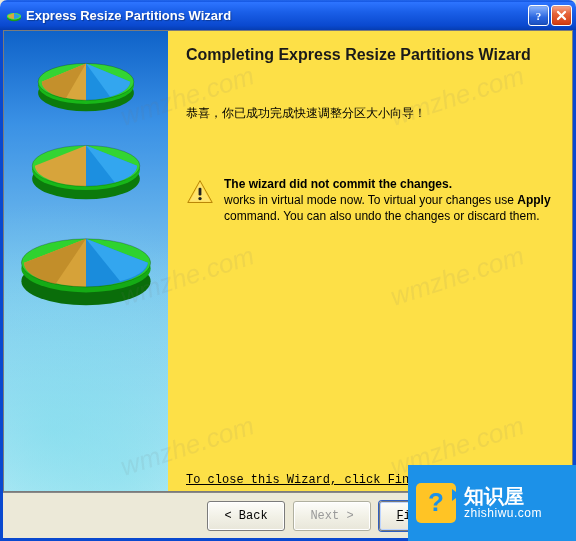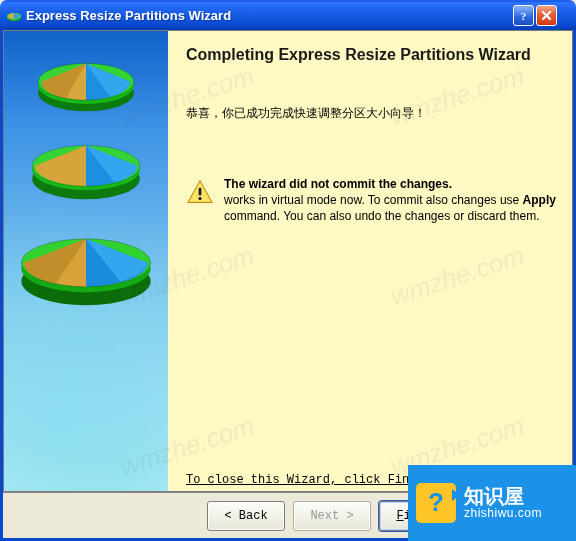--- a/index.html
+++ b/index.html
@@ -12,21 +12,21 @@
     overflow: hidden;
     position: relative;
   }
 
   
   .titlebar {
     height: 30px;
     background: linear-gradient(to bottom,
       #3a80ff 0%, #0a4bd6 3%, #2d74ff 8%, #1a5fe8 40%, #0a49cf 85%, #063db2 100%);
     display: flex; align-items: center;
-    padding: 0 19px 0 6px;
+    padding: 0 4px 0 6px;
     color: #fff;
     border-top-left-radius: 7px;
     border-top-right-radius: 7px;
     position: relative;
   }
   .title-icon {
     width: 16px; height: 16px; margin-right: 4px;
   }
   .title-text {
     font-family: "Trebuchet MS", Tahoma, sans-serif;
@@ -83,21 +83,21 @@
     align-items: center;
     padding-top: 14px;
     gap: 10px;
     position: relative;
     overflow: hidden;
   }
 
   
   .main {
     flex: 1;
-    background: #fef9c3;
+    background: #fde047;
     padding: 14px 16px 0 18px;
     position: relative;
     display: flex;
     flex-direction: column;
   }
   .heading {
     font-family: Tahoma, Verdana, sans-serif;
     font-size: 16px;
     font-weight: bold;
     color: #1a1a1a;
@@ -298,21 +298,21 @@
         <span class="warn-icon">
           <svg width="28" height="28" viewBox="0 0 32 32">
             <path d="M16 3 L30 28 H2 Z" fill="#ffd23a" stroke="#b07b00" stroke-width="1"></path>
             <path d="M16 5 L28 27 H4 Z" fill="#ffe46b"></path>
             <rect x="14.4" y="11" width="3.2" height="9" rx="1.4" fill="#222"></rect>
             <circle cx="16" cy="23.5" r="1.9" fill="#222"></circle>
           </svg>
         </span>
         <div class="warn-text">
           <b>The wizard did not commit the changes.</b><br>
-          <span>works in virtual mode now. To commit also changes use </span><b>Apply</b><span> command. You can also undo the changes or discard them.</span>
+          <span>works in virtual mode now. To virtual your changes use </span><b>Apply</b><span> command. You can also undo the changes or discard them.</span>
         </div>
       </div>
 
       <span class="wm" style="left:-50px; top:50px;">wmzhe.com</span>
       <span class="wm" style="left:220px; top:50px;">wmzhe.com</span>
       <span class="wm" style="left:-50px; top:230px;">wmzhe.com</span>
       <span class="wm" style="left:220px; top:230px;">wmzhe.com</span>
       <span class="wm" style="left:-50px; top:400px;">wmzhe.com</span>
       <span class="wm" style="left:220px; top:400px;">wmzhe.com</span>
 

